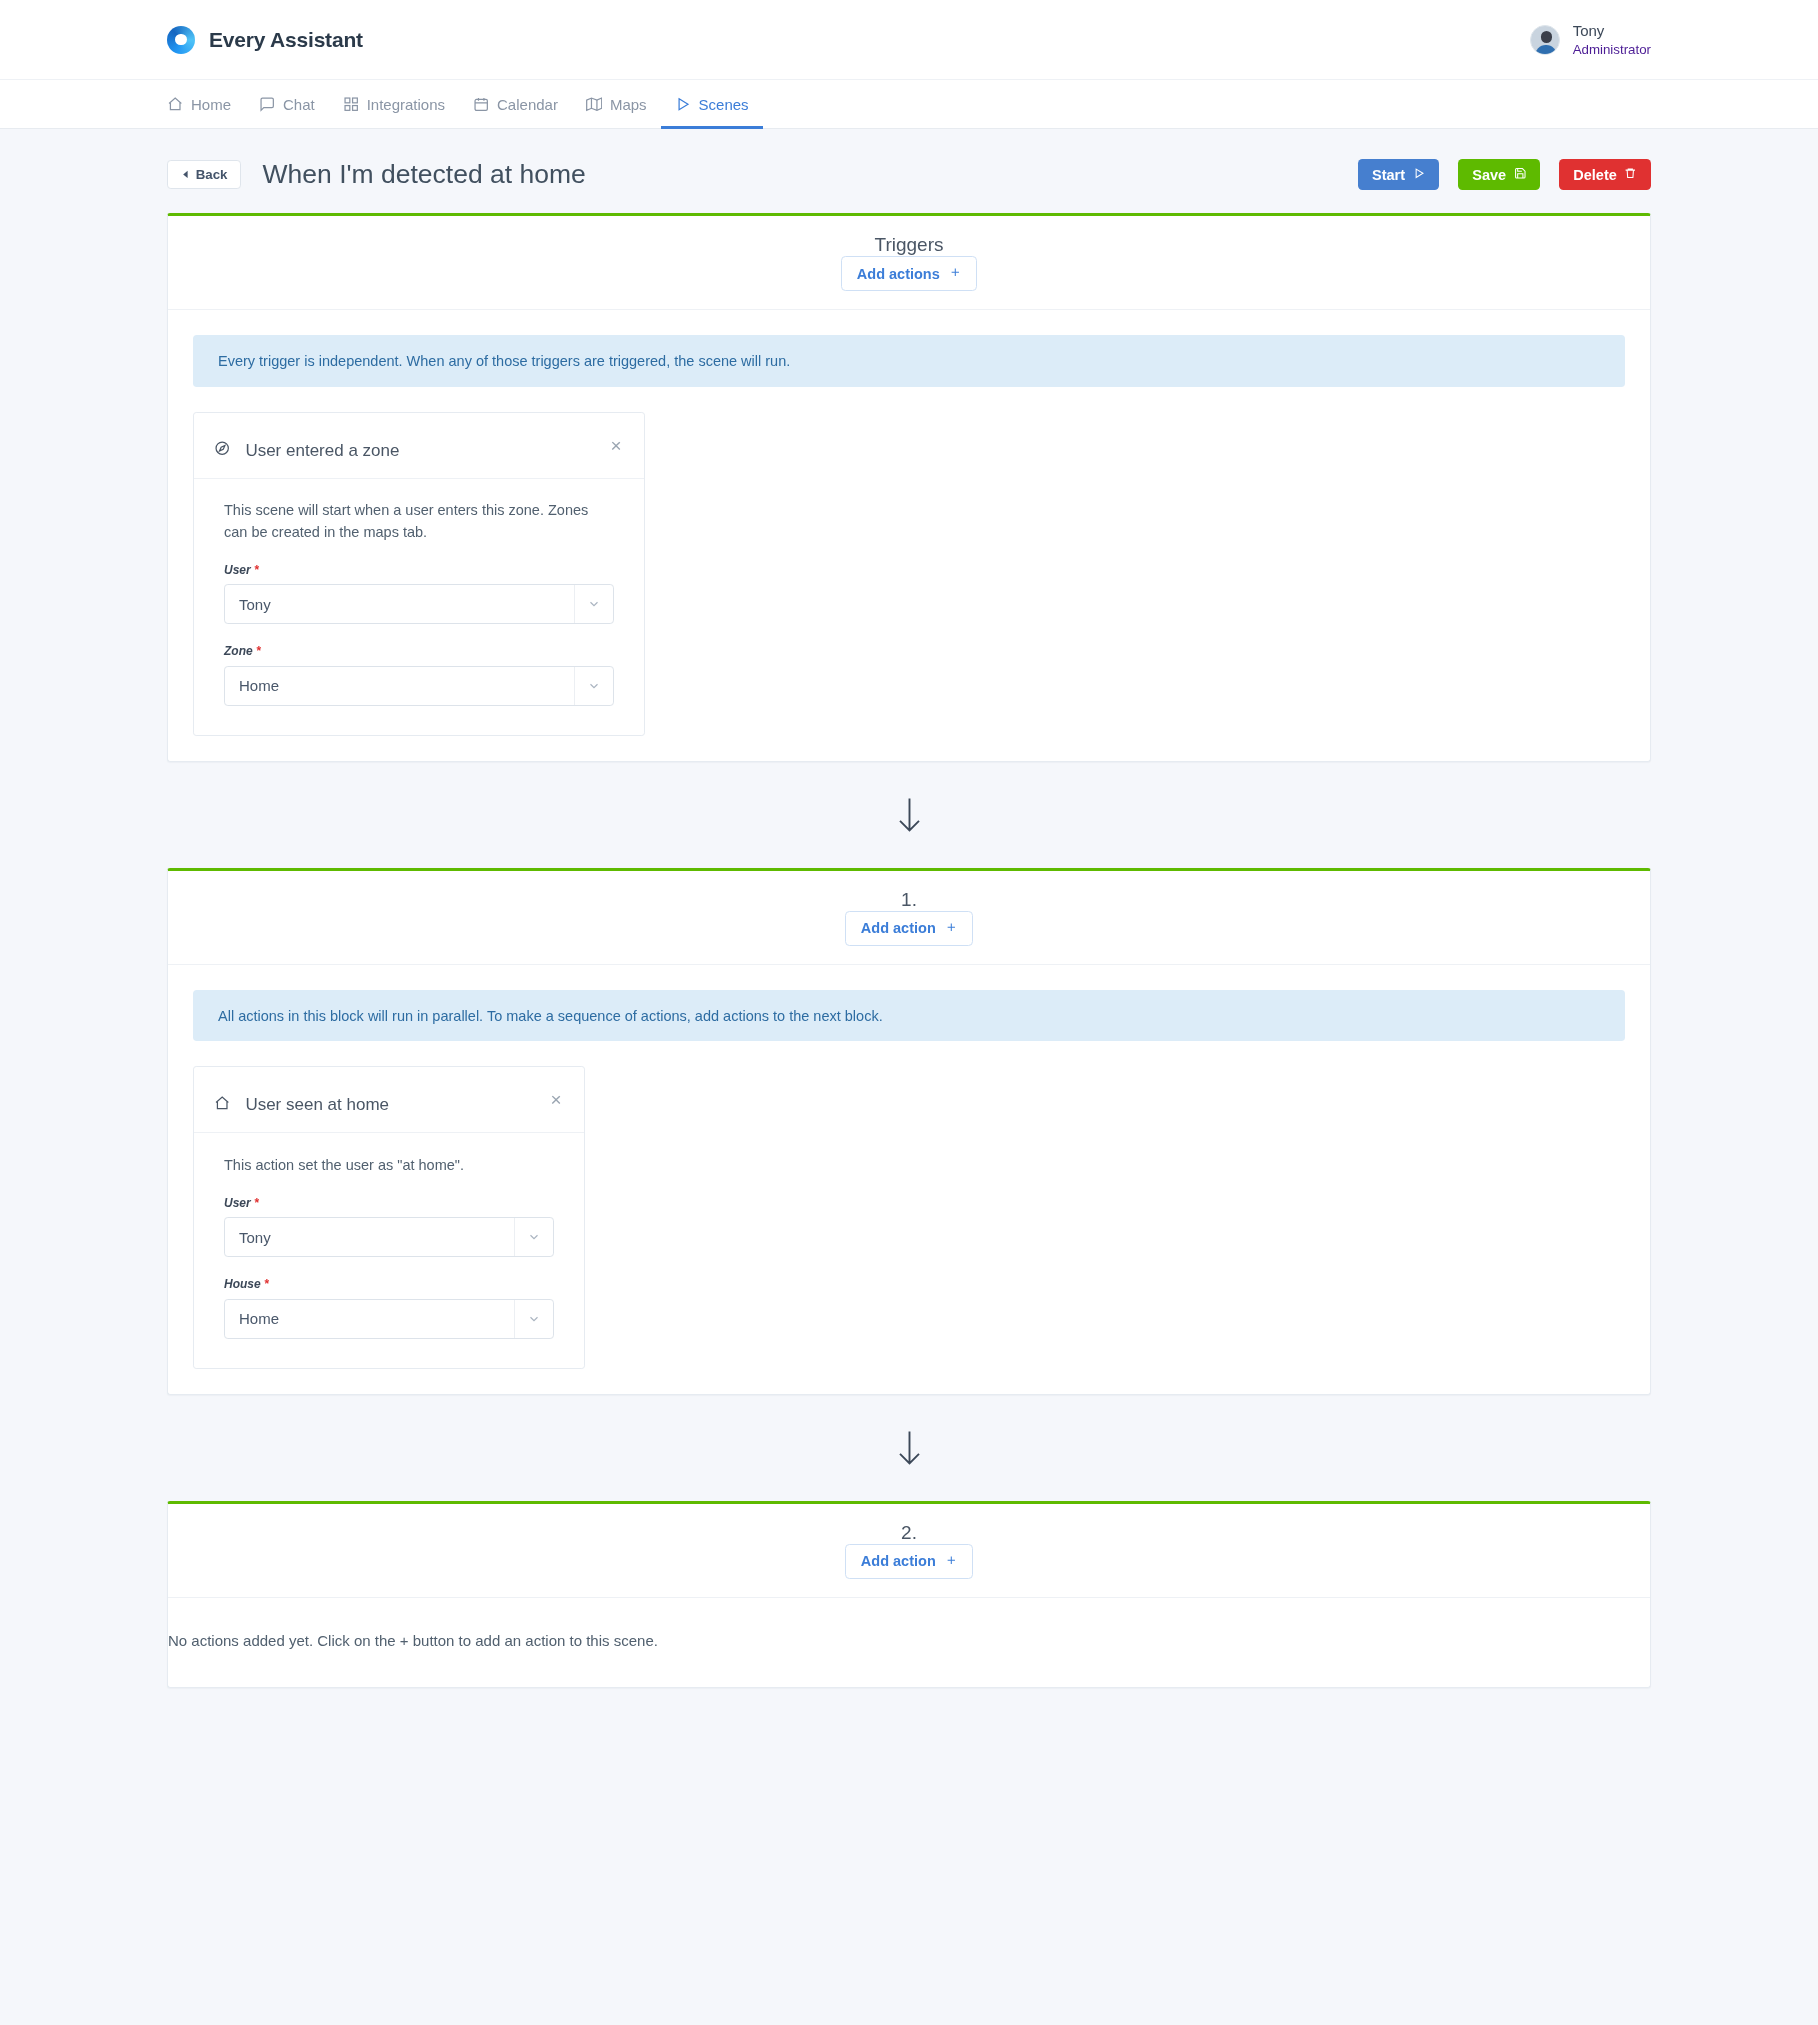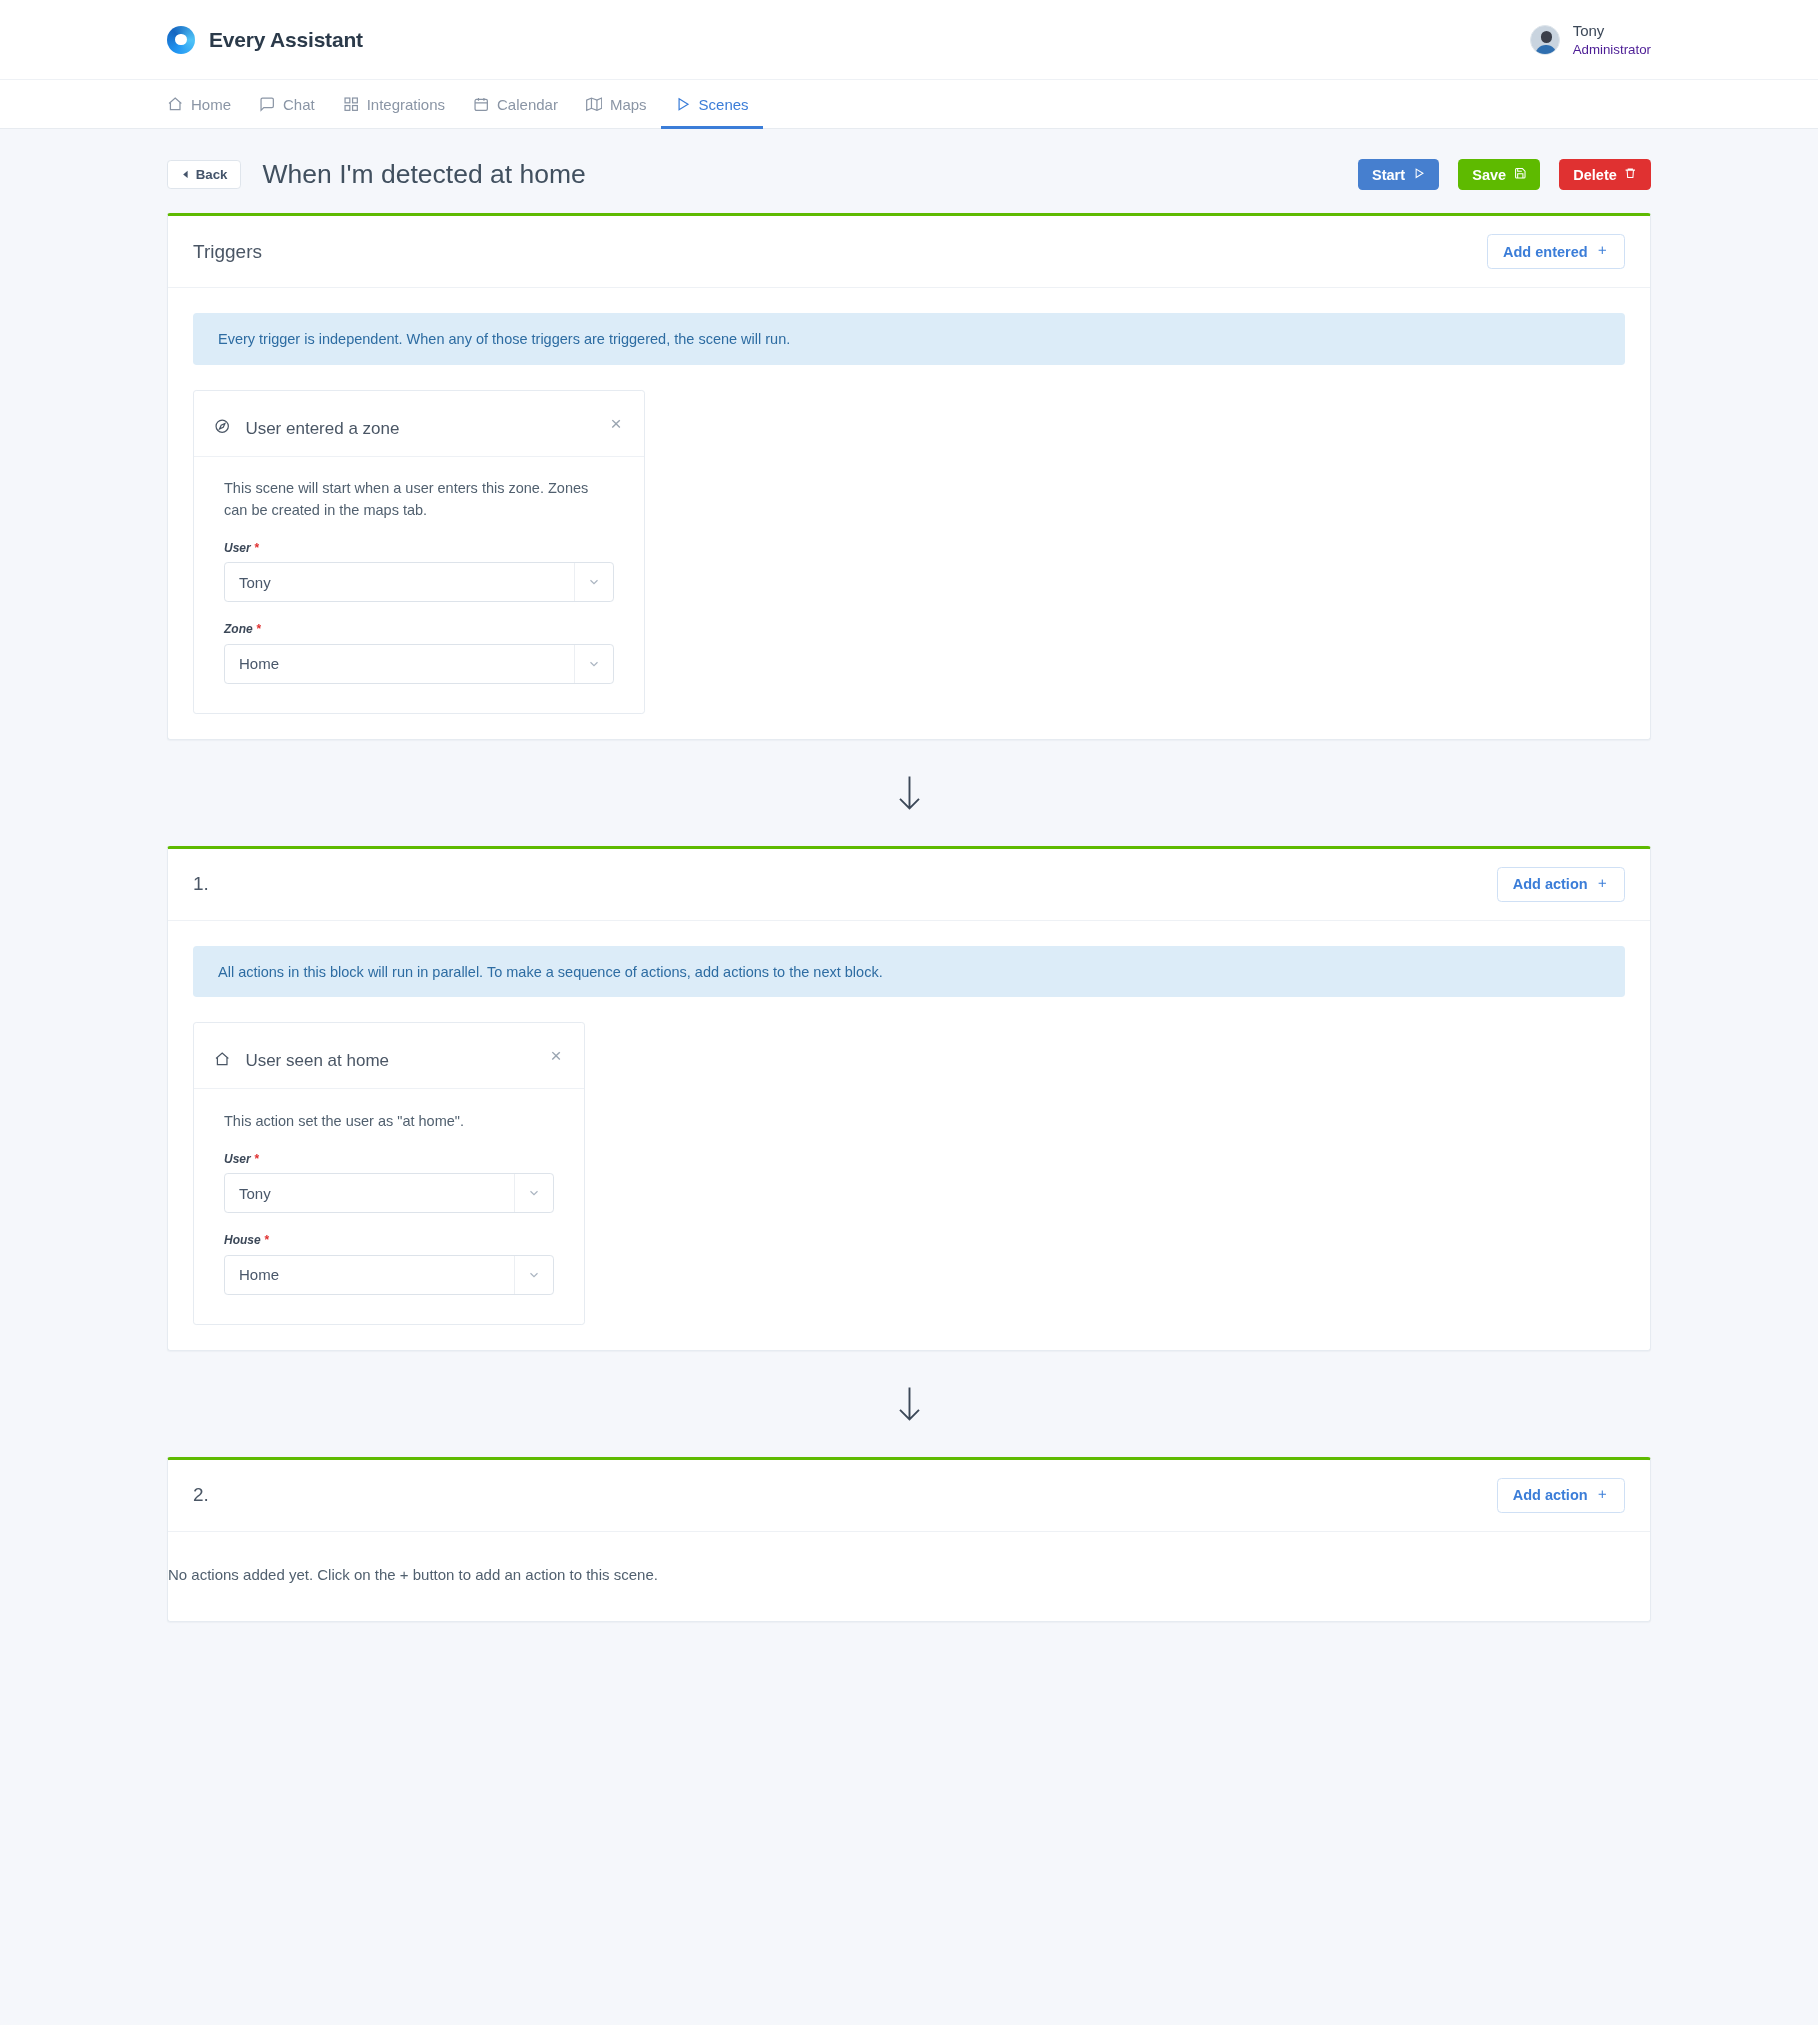--- a/index.html
+++ b/index.html
@@ -113,20 +113,21 @@
     border: 0.6px solid #e6ebf1;
     border-top: 3.8px solid #5eba00;
     border-radius: 3.2px;
     box-shadow: 0 0.6px 1.3px rgba(20,40,70,.04);
   }
   .card-head {
     display: flex; align-items: center; justify-content: space-between;
     padding: 17.7px 25px;
     border-bottom: 0.6px solid #eef1f5;
     min-height: 71px;
+    flex-direction: column;
   }
   .card-title { font-size: 19px; color: #4a5665; }
   .ghost-btn {
     display: inline-flex; align-items: center; gap: 8.8px;
     background: #ffffff; border: 0.6px solid #cfe0f5; border-radius: 4.4px;
     color: #3b7dd8; font-size: 14.5px; font-weight: bold;
     padding: 8.8px 15px; cursor: pointer;
   }
   .card-body { padding: 25px; }
 
@@ -309,21 +310,21 @@
     </button>
   </div>
 </div>
 
 <div class="wrap">
 
   <div class="card">
     <div class="card-head">
       <div class="card-title">Triggers</div>
       <button class="ghost-btn">
-        <span>Add entered</span>
+        <span>Add actions</span>
         <span>
           <svg width="12.6" height="12.6" viewBox="0 0 24 24" fill="none" stroke="#3b7dd8" stroke-width="2">
               <path d="M12 5v14M5 12h14"></path>
             </svg>
         </span>
       </button>
     </div>
     <div class="card-body">
       <div class="alert">Every trigger is independent. When any of those triggers are triggered, the scene will run.</div>
 

